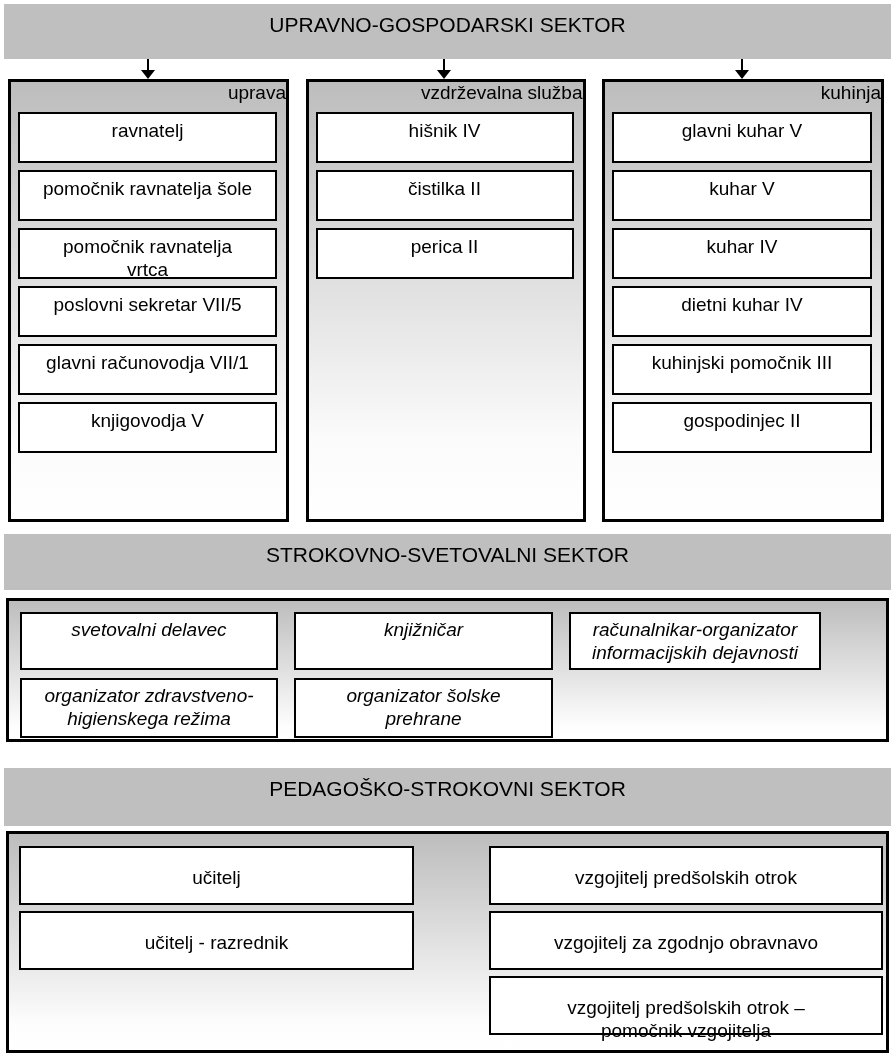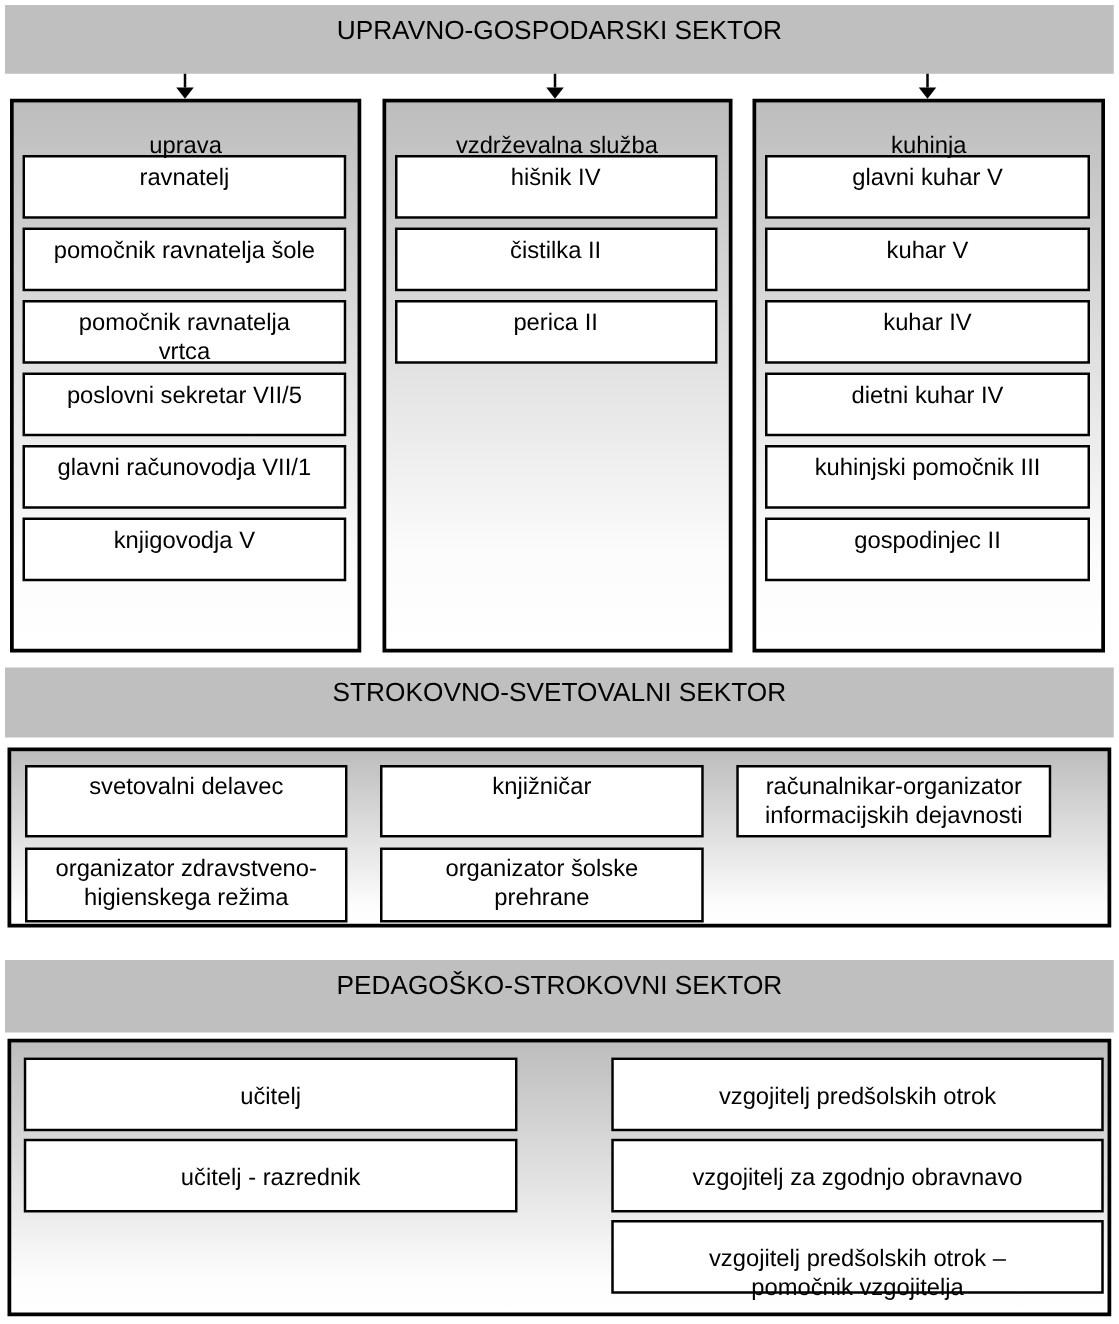--- a/index.html
+++ b/index.html
@@ -52,24 +52,23 @@
   .org-column {
     border: 3px solid #000;
     background: linear-gradient(180deg, #bdbdbd 0%, #fbfbfb 82%, #ffffff 100%);
     height: 443px;
   }
   .col-1 { width: 281px; }
   .col-2 { width: 280px; }
   .col-3 { width: 282px; }
   .column-header {
     height: 30px;
-    padding-top: 12px;
-    text-align: center;
-    font-size: 19px;
-    margin-top: 12px;
+    padding-top: 0;
+    text-align: right;
+    font-size: 19px;
   }
   .pos-box {
     border: 2px solid #000;
     background: #ffffff;
     margin: 0 9px 7px 7px;
     height: 51px;
     padding-top: 5px;
     text-align: center;
     font-size: 19px;
     line-height: 23px;
@@ -78,21 +77,21 @@
 
   
   .mid-container {
     position: absolute;
     top: 598px; left: 6px;
     width: 883px; height: 144px;
     border: 3px solid #000;
     background: linear-gradient(180deg, #bdbdbd 0%, #fdfdfd 90%, #ffffff 100%);
     padding: 11px 0 0 11px;
   }
-  .mid-row { display: flex; gap: 26px; }
+  .mid-row { display: flex; gap: 16px; font-style: italic; }
   .mid-row + .mid-row { margin-top: 8px; }
   .mid-box {
     border: 2px solid #000;
     background: #ffffff;
     text-align: center;
     font-size: 19px;
     line-height: 23px;
     padding-top: 4px;
     white-space: pre-line;
   }

